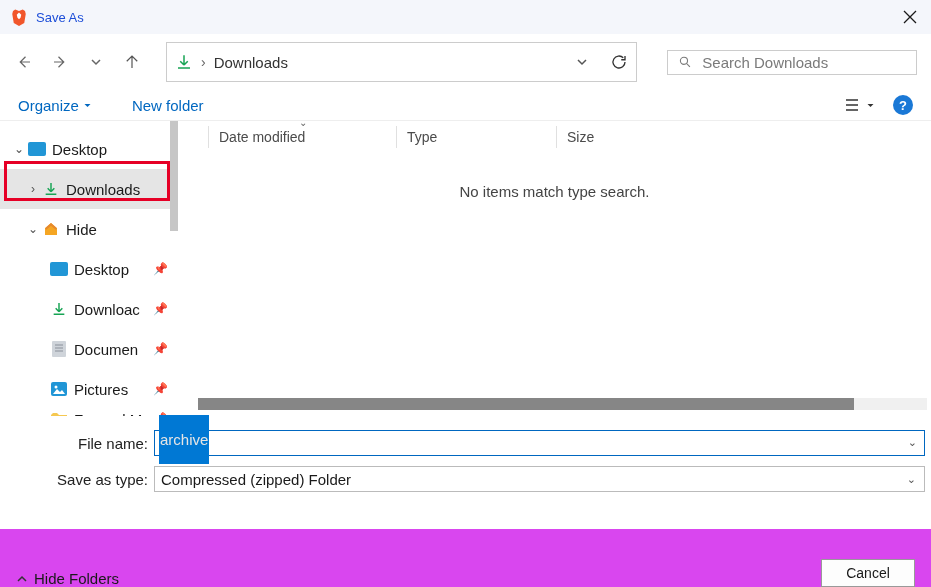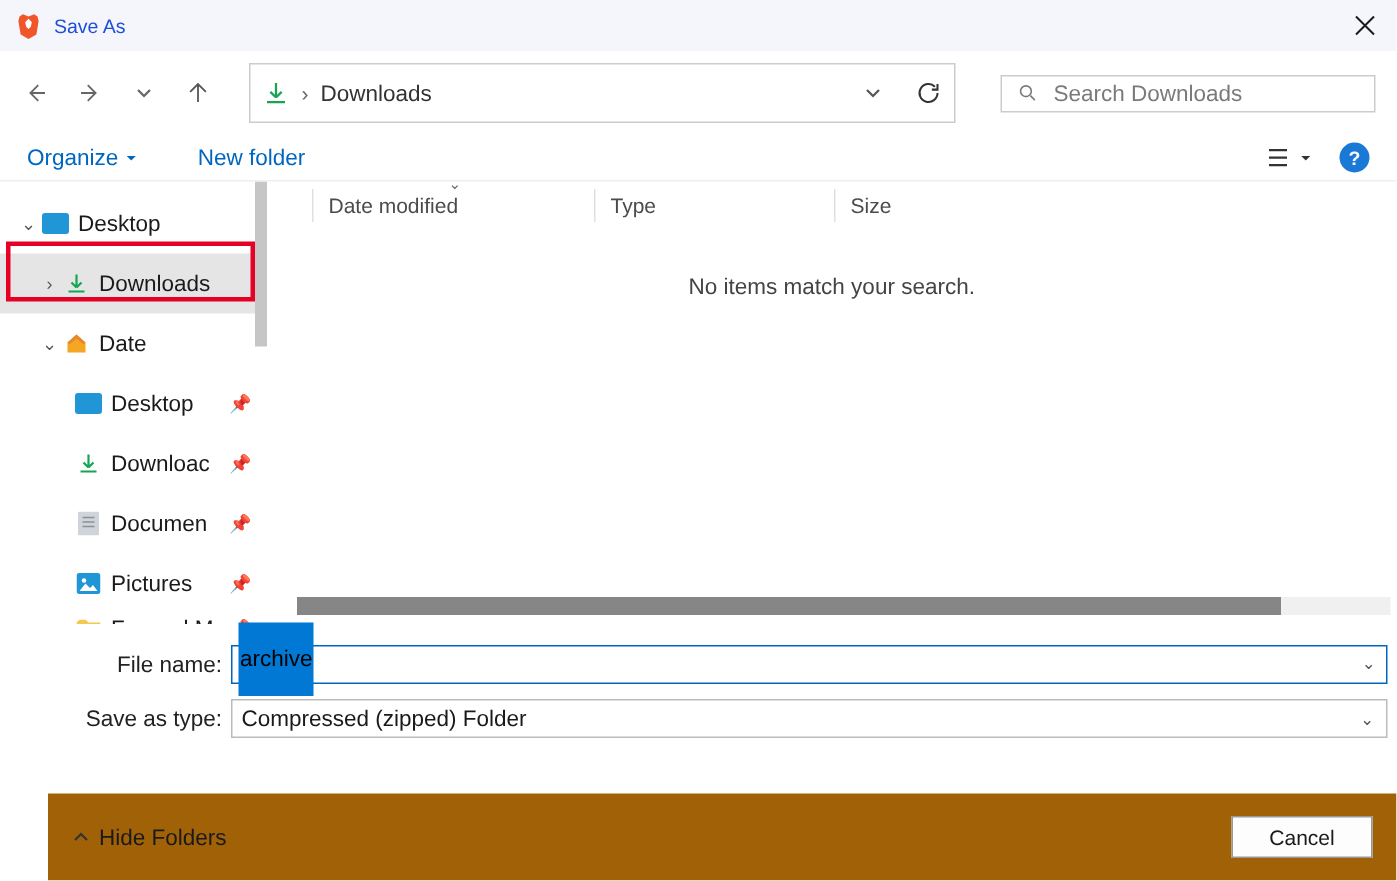--- a/index.html
+++ b/index.html
@@ -53,25 +53,25 @@
 .col-sep { border-left: 1px solid #e0e0e0; height: 22px; margin-right: 10px; }
 .empty-msg { text-align: center; color: #444; margin-top: 30px; font-size: 15px; }
 .hscroll-track { position: absolute; bottom: 6px; left: 20px; right: 4px; height: 12px; background: #f0f0f0; }
 .hscroll-thumb { position: absolute; left: 0; top: 0; height: 12px; width: 90%; background: #868686; }
 
 .fields-row { padding: 14px 6px 8px 6px; background: #fff; }
 .field-line { display: flex; align-items: center; margin-bottom: 10px; }
 .field-label { width: 148px; text-align: right; padding-right: 6px; font-size: 15px; color: #222; }
 .field-input-wrap { flex: 1; position: relative; }
 .field-input { width: 100%; height: 26px; border: 1px solid #0067c0; padding: 0 22px 0 4px; font-size: 15px; outline: none; }
-.field-input .sel-text { background: #0078d4; color: #000000; padding: 16px 1px; }
+.field-input .sel-text { background: #0078d4; color: #e5e5e5; padding: 16px 1px; }
 .field-combo { width: 100%; height: 26px; border: 1px solid #bbb; padding: 0 22px 0 6px; font-size: 15px; display: flex; align-items: center; cursor: pointer; position: relative; }
 .combo-caret { position: absolute; right: 8px; color: #555; font-size: 11px; }
 
-.footer-row { position: absolute; bottom: 0; left: 0; right: 0; height: 58px; background: #a16207; display: flex; align-items: center; padding: 0 16px; margin-left: 32px; }
+.footer-row { position: absolute; bottom: 0; left: 0; right: 0; height: 58px; background: #d946ef; display: flex; align-items: flex-end; padding: 0 16px; }
 .hide-folders { display: flex; align-items: center; gap: 6px; cursor: pointer; font-size: 15px; }
 .footer-spacer { flex: 1; }
 .btn-wrap { display: flex; gap: 20px; align-items: center; }
 .btn { width: 94px; height: 28px; border: 1px solid #999; background: #fdfdfd; display: flex; align-items: center; justify-content: center; font-size: 14px; cursor: pointer; }
 .save-highlight { border: 3px solid #e60026; padding: 4px 6px; display: flex; }
 .save-highlight .btn { border: 1px solid #0067c0; }
 
 svg { display: block; }
 </style>
 </head>
@@ -189,21 +189,21 @@
         <span>Downloads</span>
       </div>
       <div class="tree-row level1">
         <span class="chev">⌄</span>
         <span class="ico">
             <svg width="16" height="16" viewBox="0 0 24 24">
               <path fill="#f5a623" d="M3 11l9-8 9 8v10H3z"></path>
               <path fill="#e6892e" d="M3 11l9-8 9 8-2 2-7-6-7 6z"></path>
             </svg>
           </span>
-        <span>Date</span>
+        <span>Hide</span>
       </div>
       <div class="tree-row level2">
         <span class="ico">
             <svg width="18" height="14" viewBox="0 0 18 14">
               <rect x="0" y="0" width="18" height="14" rx="2" fill="#2196d6"></rect>
             </svg>
           </span>
         <span>Desktop</span>
         <span class="pin">📌</span>
       </div>
@@ -256,21 +256,21 @@
       <div class="col-sep"></div>
       <div class="col-date">
         <span class="sort-ind">⌄</span>
         <span>Date modified</span>
       </div>
       <div class="col-sep"></div>
       <div class="col-type">Type</div>
       <div class="col-sep"></div>
       <div class="col-size">Size</div>
     </div>
-    <div class="empty-msg">No items match your search.</div>
+    <div class="empty-msg">No items match type search.</div>
     <div class="hscroll-track">
       <div class="hscroll-thumb"></div>
     </div>
   </div>
 </div>
 
 <div class="fields-row">
   <div class="field-line">
     <div class="field-label">File name:</div>
     <div class="field-input-wrap">

